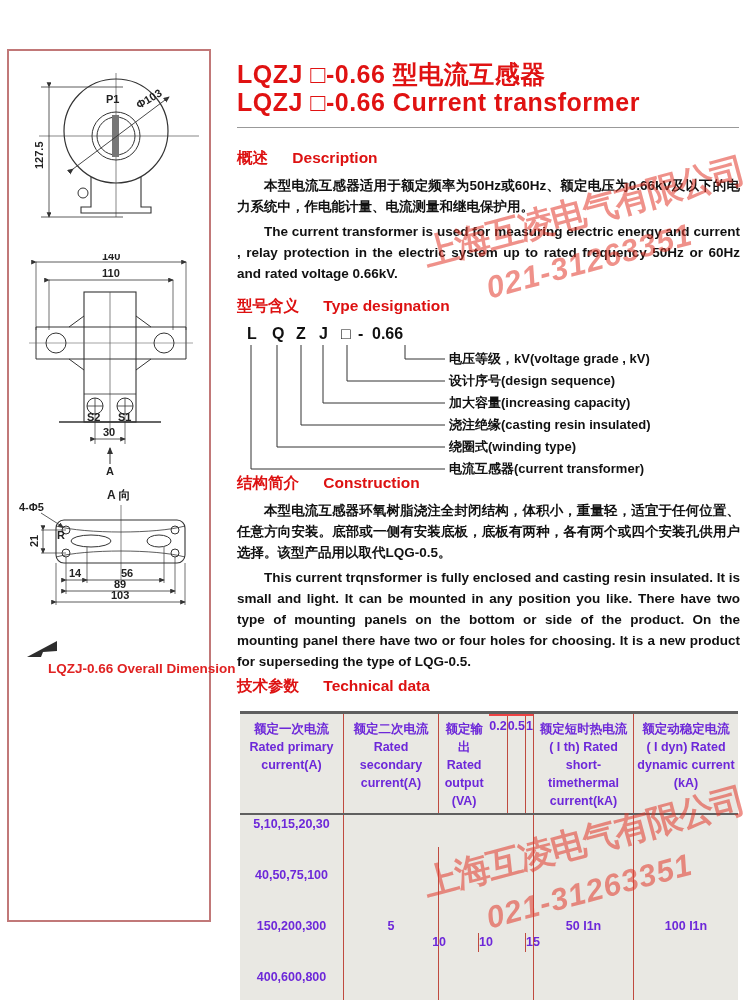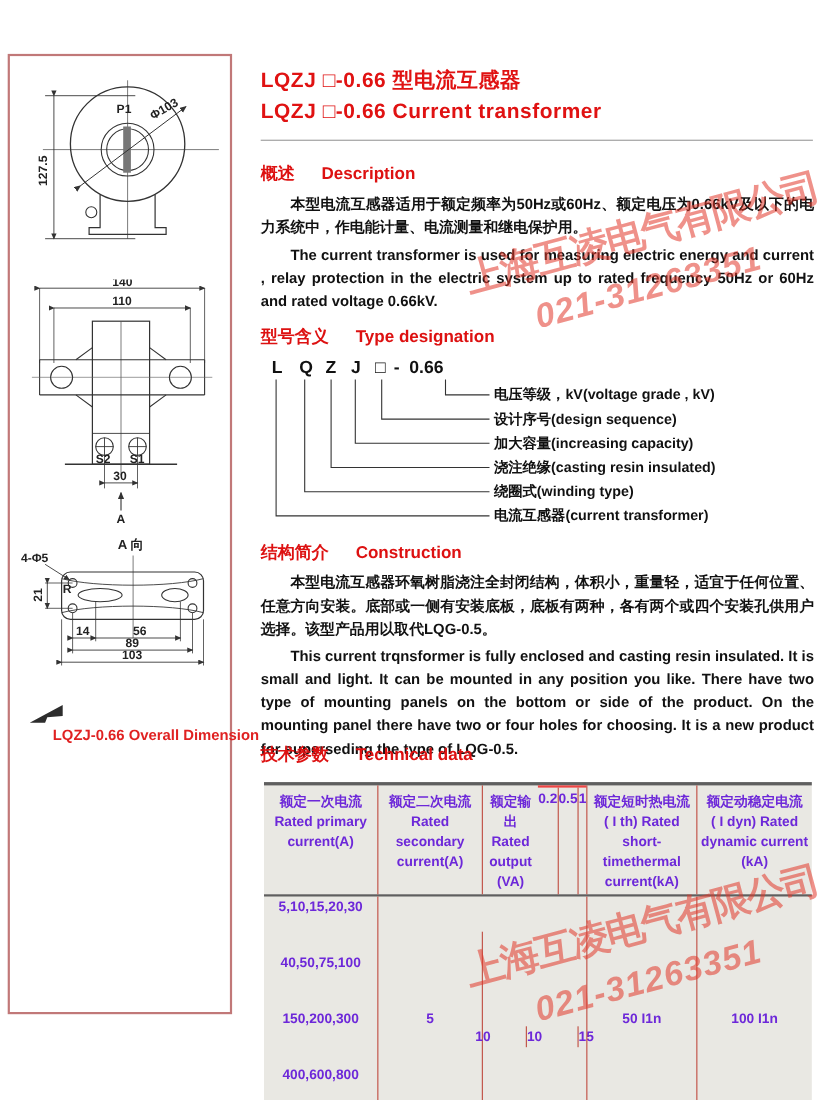--- a/index.html
+++ b/index.html
@@ -9,21 +9,21 @@
   .left-box{position:absolute;left:7px;top:49px;width:204px;height:873px;
             border:2px solid #c17878;background:#fff;box-sizing:border-box;}
   .fig{position:absolute;left:0px;}
   .fig svg{display:block;}
   .dimtxt{font:bold 11px "Liberation Sans",sans-serif;fill:#222;}
   .lbltxt{font:bold 12px "Liberation Sans",sans-serif;fill:#222;}
   .drawing-caption{position:absolute;left:8px;top:610px;width:190px;
        color:#e02222;font-weight:bold;font-size:13.5px;padding-left:31px;}
   .cursor-arrow{position:absolute;left:16px;top:588px;}
   .doc-title{position:absolute;left:237px;top:60px;width:503px;color:#e01212;
-       font-weight:bold;font-size:19px;line-height:28px;letter-spacing:0.5px;}
+       font-weight:bold;font-size:25px;line-height:28px;letter-spacing:0.5px;}
   .rule{position:absolute;left:237px;top:127px;width:502px;height:0;border-top:1px solid #999;}
   .section{position:absolute;left:237px;width:503px;}
   .sec-head{color:#dd1111;font-weight:bold;font-size:15.5px;margin:0 0 6px 0;}
   .sec-head .en{margin-left:20px;}
   .para{font-size:13.5px;font-weight:600;line-height:21px;text-align:justify;
         text-indent:2em;margin:0 0 4px 0;color:#111;}
   .para.en{font-weight:700;}
   
   .ct-table{position:absolute;left:240px;top:711px;width:498px;background:#e9e8e3;
       border-top:3px solid #5f5f5f;border-bottom:3px solid #8f8f8f;color:#6d28d9;box-sizing:content-box;}
@@ -234,21 +234,21 @@
         <text x="212" y="40">电压等级，kV(voltage grade , kV)</text>
         <text x="212" y="62">设计序号(design sequence)</text>
         <text x="212" y="84">加大容量(increasing capacity)</text>
         <text x="212" y="106">浇注绝缘(casting resin insulated)</text>
         <text x="212" y="128">绕圈式(winding type)</text>
         <text x="212" y="150">电流互感器(current transformer)</text>
       </g>
     </svg>
   </div>
 
-  <div class="section" style="top:492px;">
+  <div class="section" style="top:473px;">
     <div class="sec-head">
       <span>结构简介</span>
       <span class="en">Construction</span>
     </div>
     <p class="para">本型电流互感器环氧树脂浇注全封闭结构，体积小，重量轻，适宜于任何位置、任意方向安装。底部或一侧有安装底板，底板有两种，各有两个或四个安装孔供用户选择。该型产品用以取代LQG-0.5。</p>
     <p class="para en">This current trqnsformer is fully enclosed and casting resin insulated. It is small and light. It can be mounted in any position you like. There have two type of mounting panels on the bottom or side of the product. On the mounting panel there have two or four holes for choosing. It is a new product for superseding the type of LQG-0.5.</p>
   </div>
 
   <div class="section" style="top:676px;">
     <div class="sec-head">

